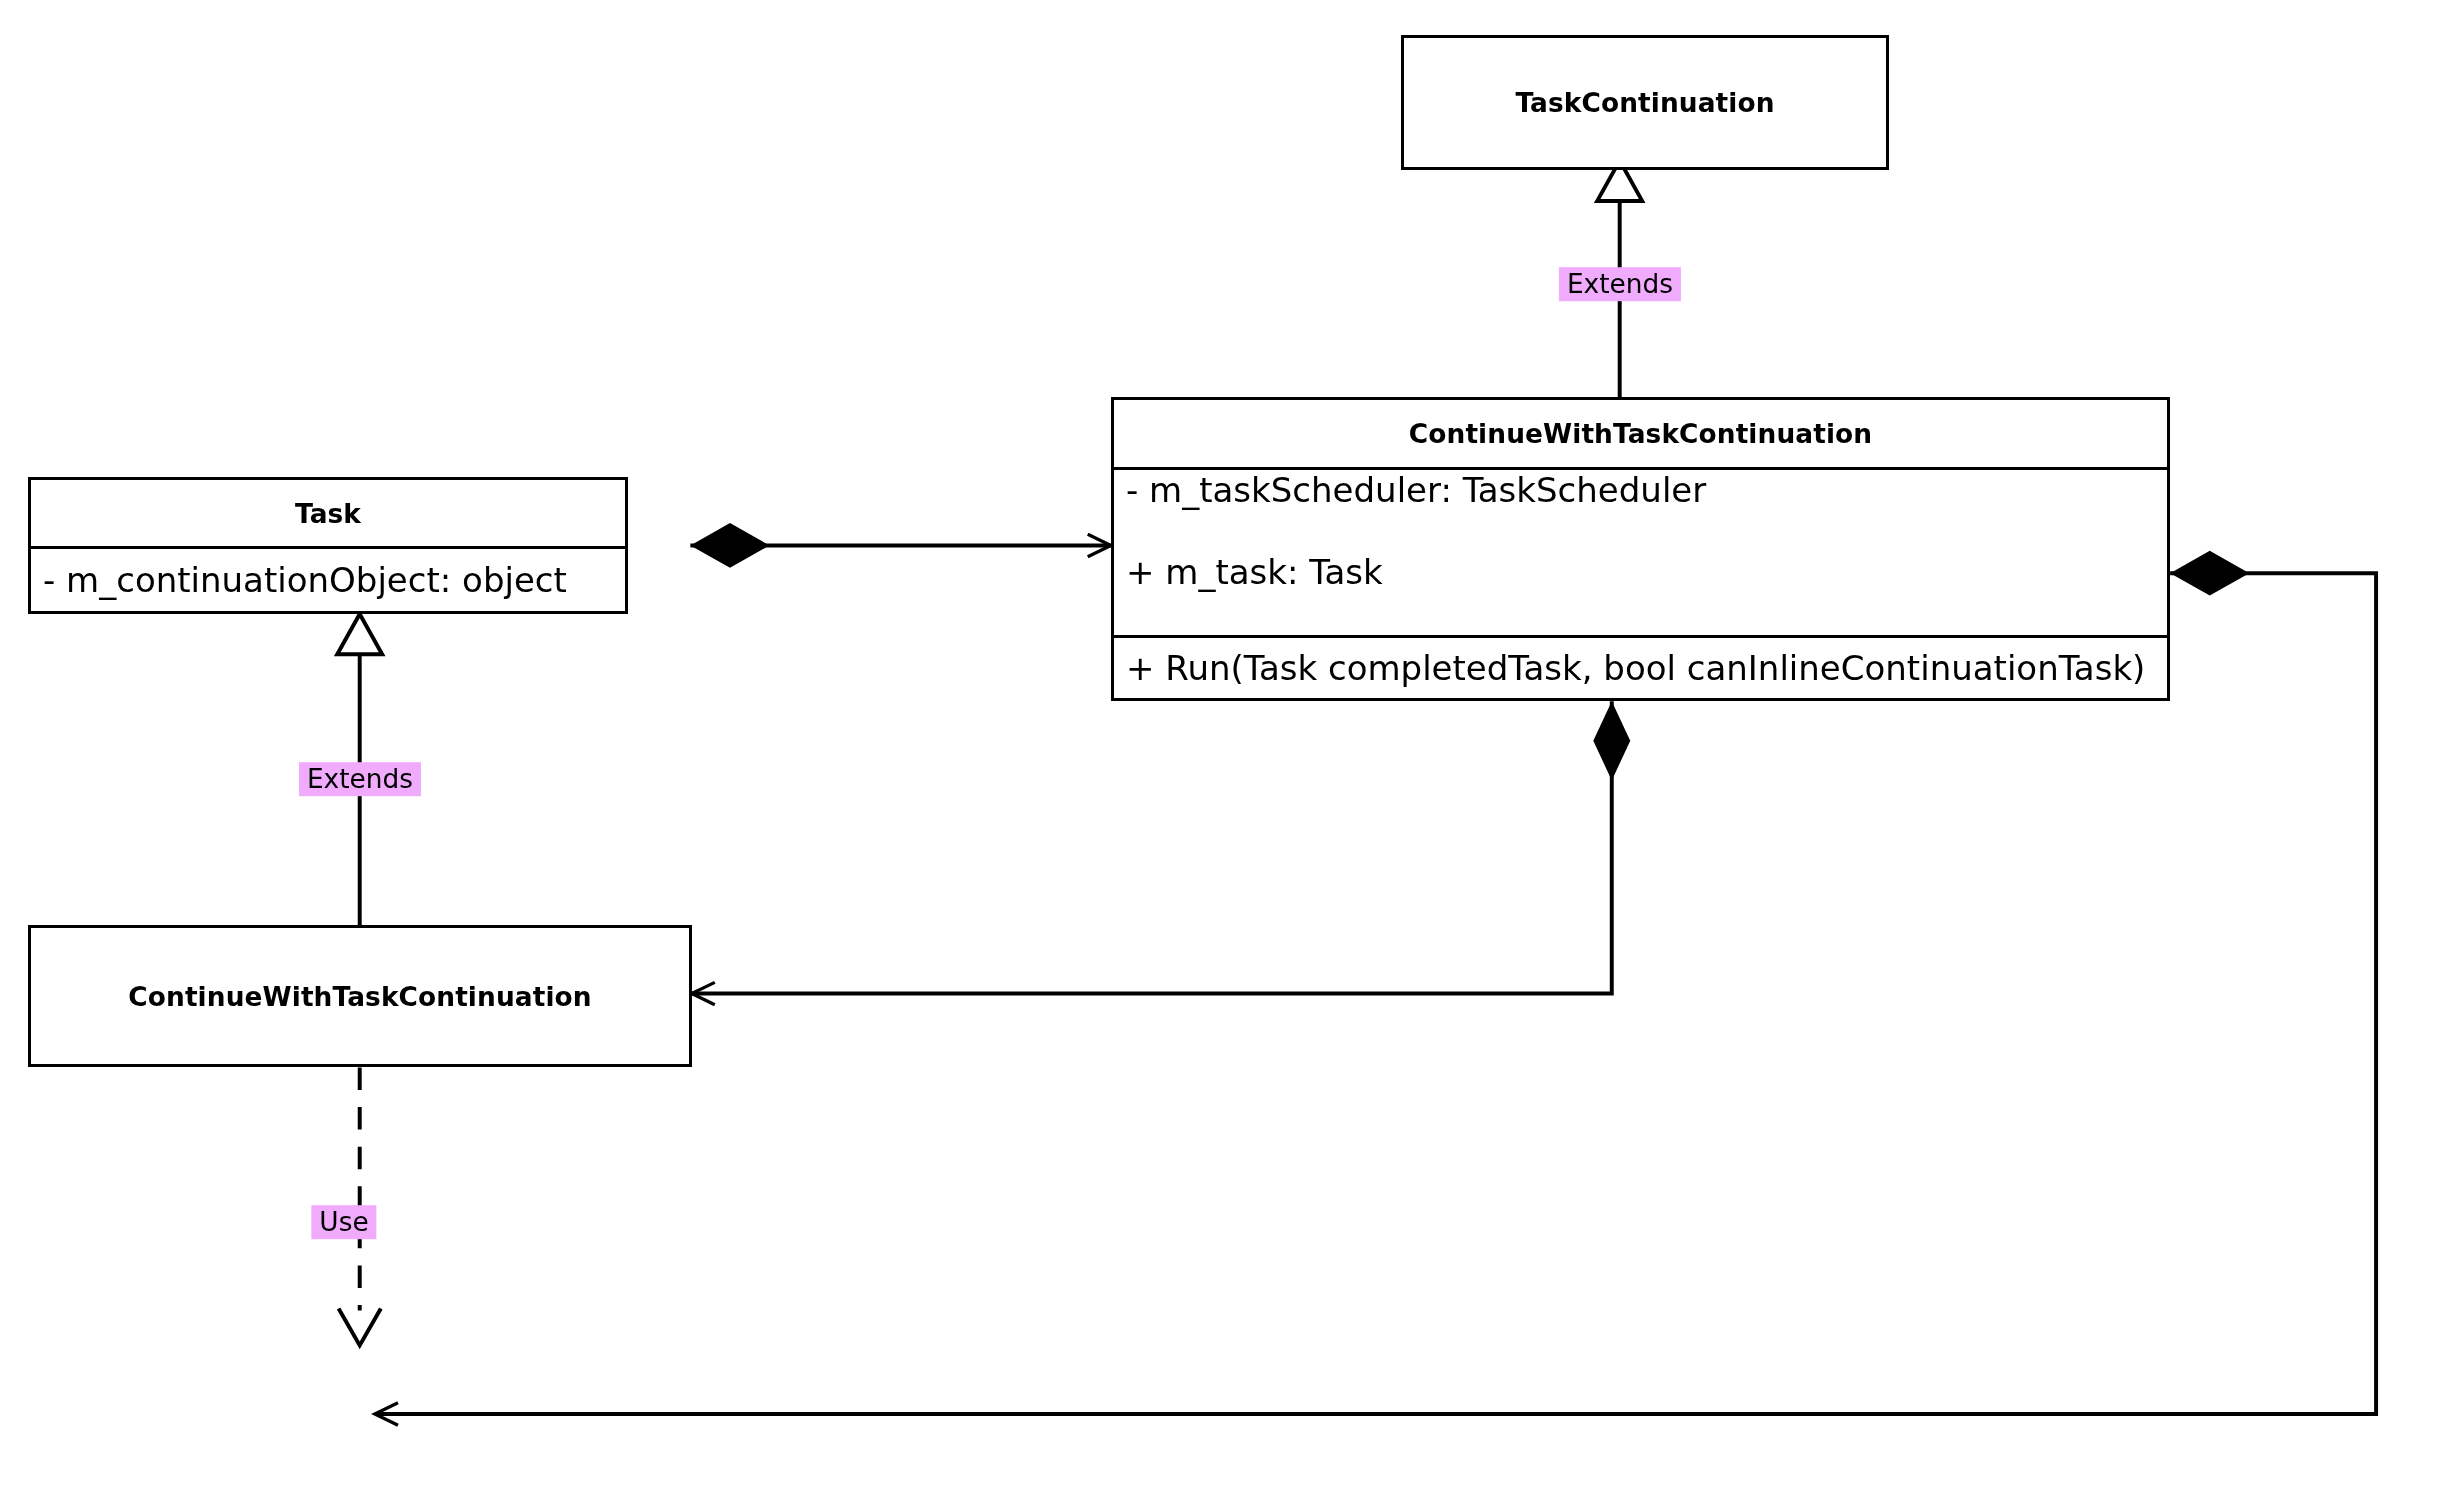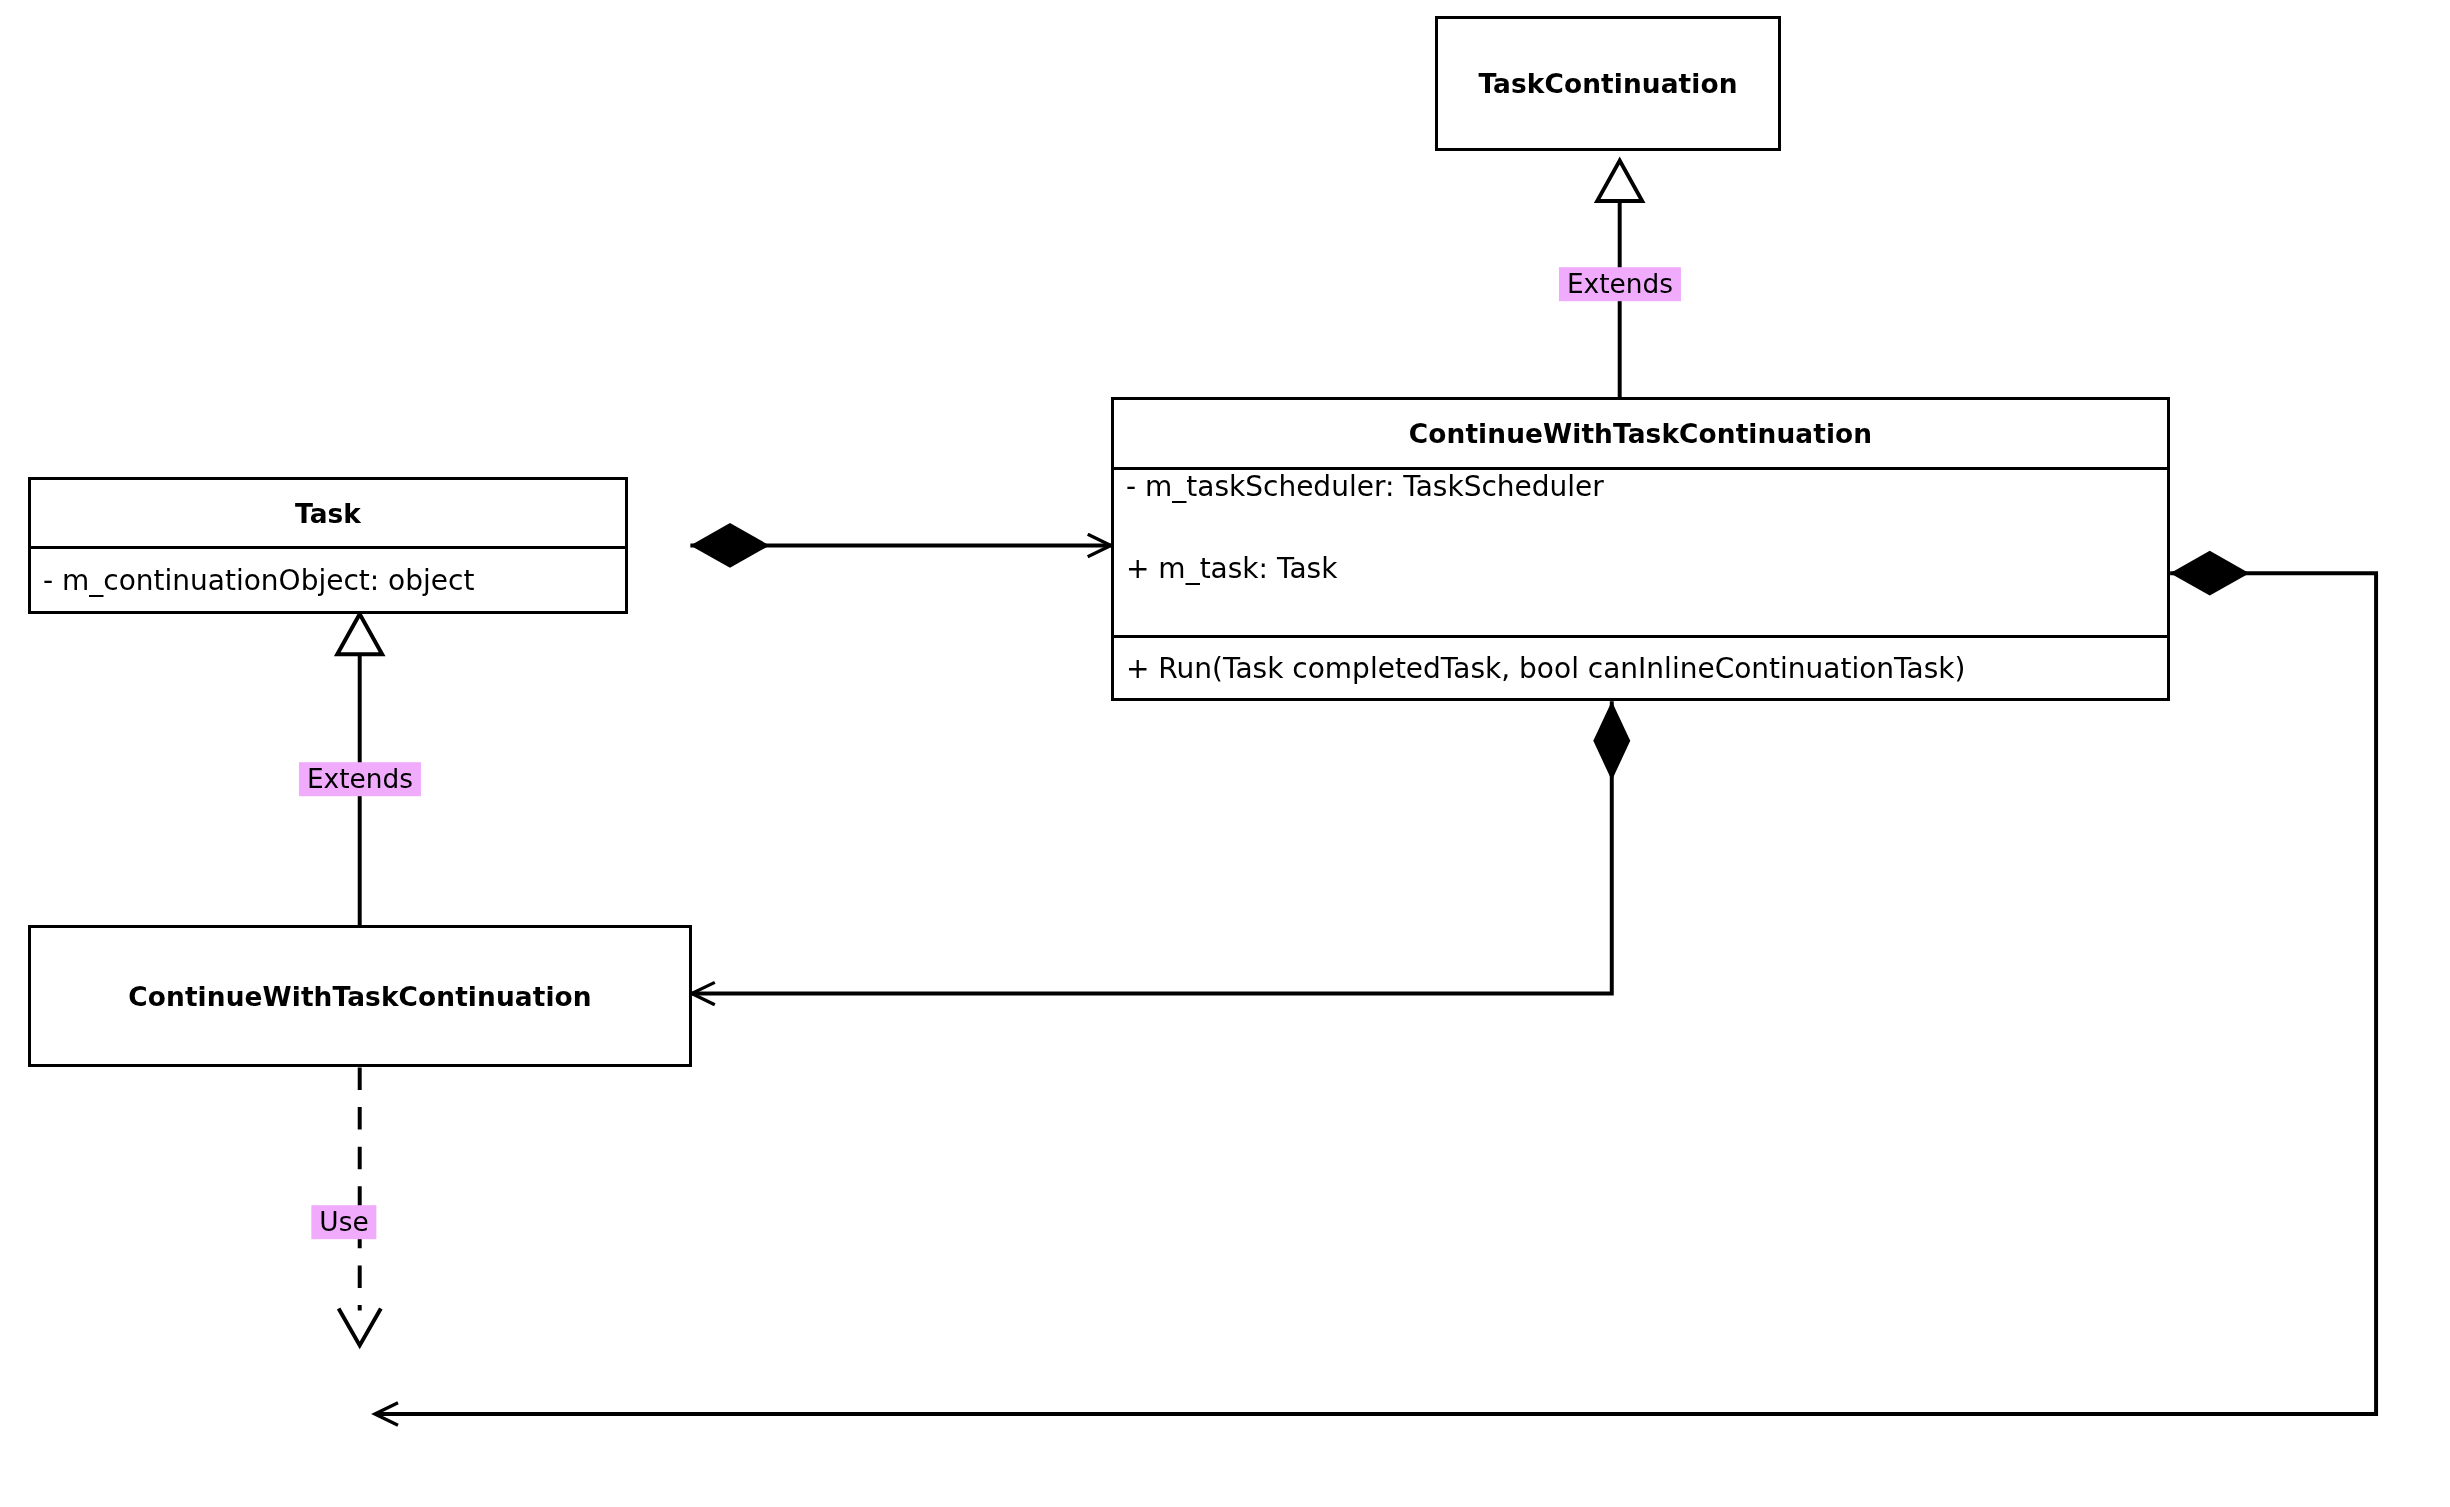--- a/index.html
+++ b/index.html
@@ -44,42 +44,42 @@
   .class-title {
     justify-content: center;
     font-weight: bold;
     font-size: 26.4px;
     letter-spacing: 0.1px;
     color: #000000;
     text-align: center;
   }
   .member-row {
     justify-content: flex-start;
-    font-size: 28px;
+    font-size: 34px;
     color: #000000;
     padding-left: 12px;
     white-space: nowrap;
   }
   .members-compartment {
     flex-direction: column;
     align-items: stretch;
     justify-content: center;
   }
   .edge-label {
     position: absolute;
     font-size: 26.4px;
     color: #000000;
     background: #f0abfc;
     padding: 1.3px 8px;
     white-space: nowrap;
     transform: translate(-50%, -50%);
     text-align: center;
   }
   
-  #box-task-continuation   { left: 1401px; top: 16px;   width: 346px;  height: 135px; margin-left: 34px; }
+  #box-task-continuation   { left: 1401px; top: 35px;   width: 488px;  height: 135px; }
   #box-task                { left: 28px;   top: 477px;  width: 600px; height: 137px; }
   #box-cwtc-main           { left: 1111px; top: 397px;  width: 1059px; height: 304px; }
   #box-cwtc-sub            { left: 28px;   top: 925px; width: 664px; height: 142px; }
   #box-task-scheduler      { left: 123px;  top: 1346px; width: 252px;  height: 133px; }
 
   #box-task-continuation .class-title { height: 100%; }
   #box-task .c-title      { height: 68px; }
   #box-task .c-members    { height: 66px; }
   #box-cwtc-main .c-title { height: 67px; }
   #box-cwtc-main .c-attrs { height: 170px; }

